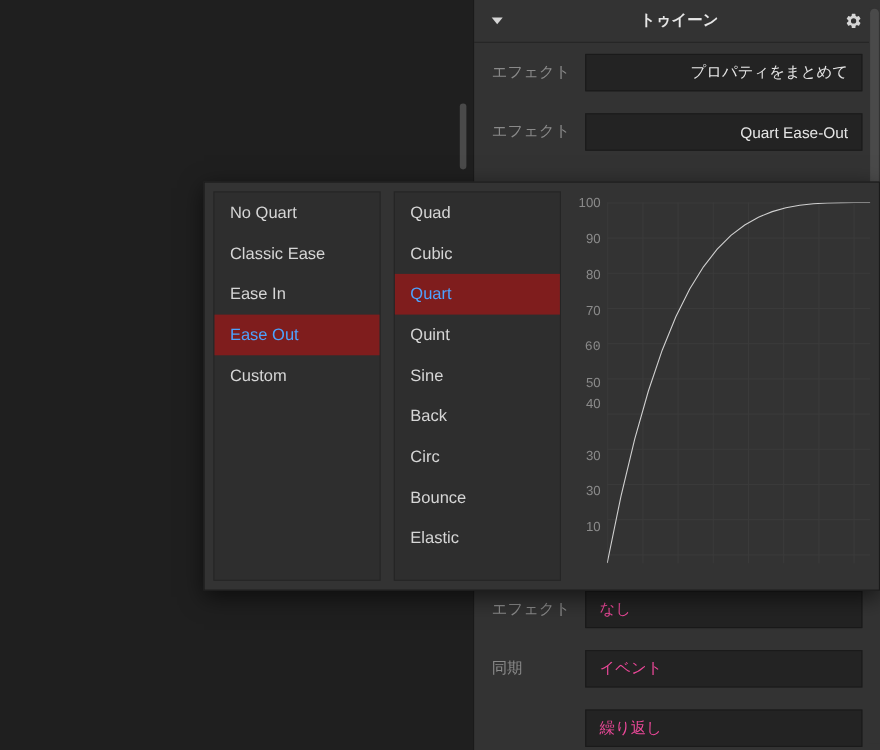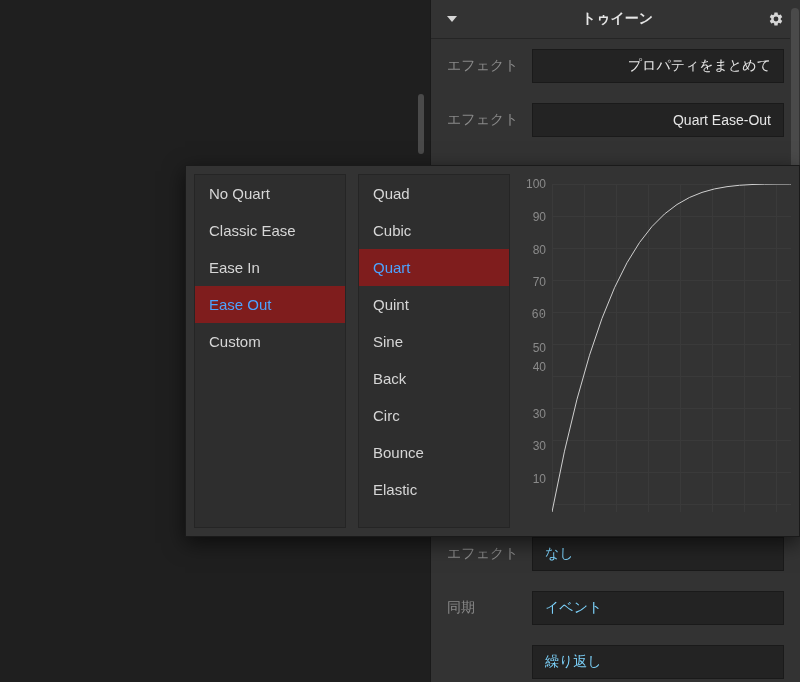--- a/index.html
+++ b/index.html
@@ -62,21 +62,21 @@
       border: 1px solid #1a1a1a;
       color: #e6e6e6;
       display: flex;
       align-items: center;
       justify-content: flex-end;
       padding: 0 12px;
       font-size: 14px;
       cursor: pointer;
     }
     .dropdown.right-align { justify-content: flex-end; }
-    .dropdown.muted { color: #7dd3fc; justify-content: flex-start; }
+    .dropdown.muted { color: #ec4899; justify-content: flex-start; }
     .popup {
       position: absolute;
       left: 185px;
       top: 165px;
       width: 615px;
       height: 372px;
       background: #333333;
       border: 1px solid #1a1a1a;
       box-shadow: 0 6px 20px rgba(0,0,0,0.6);
       display: flex;

